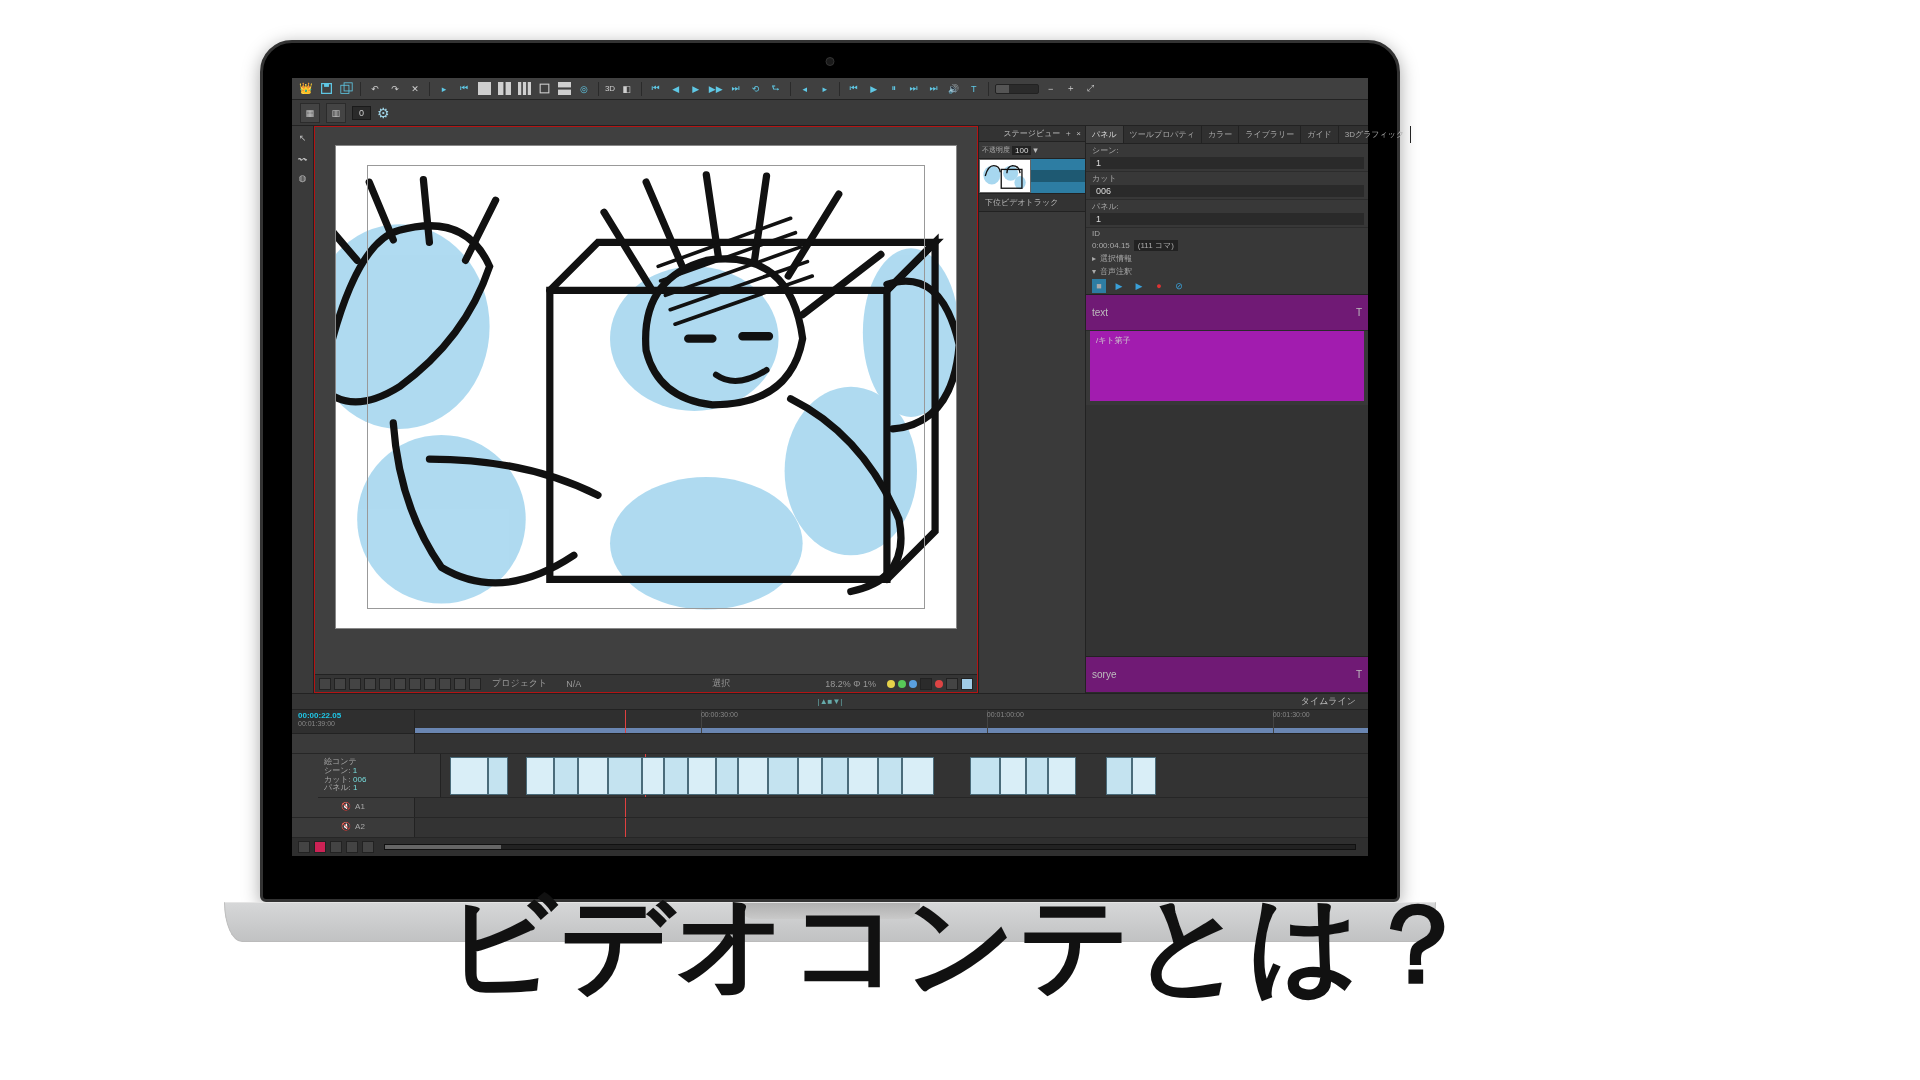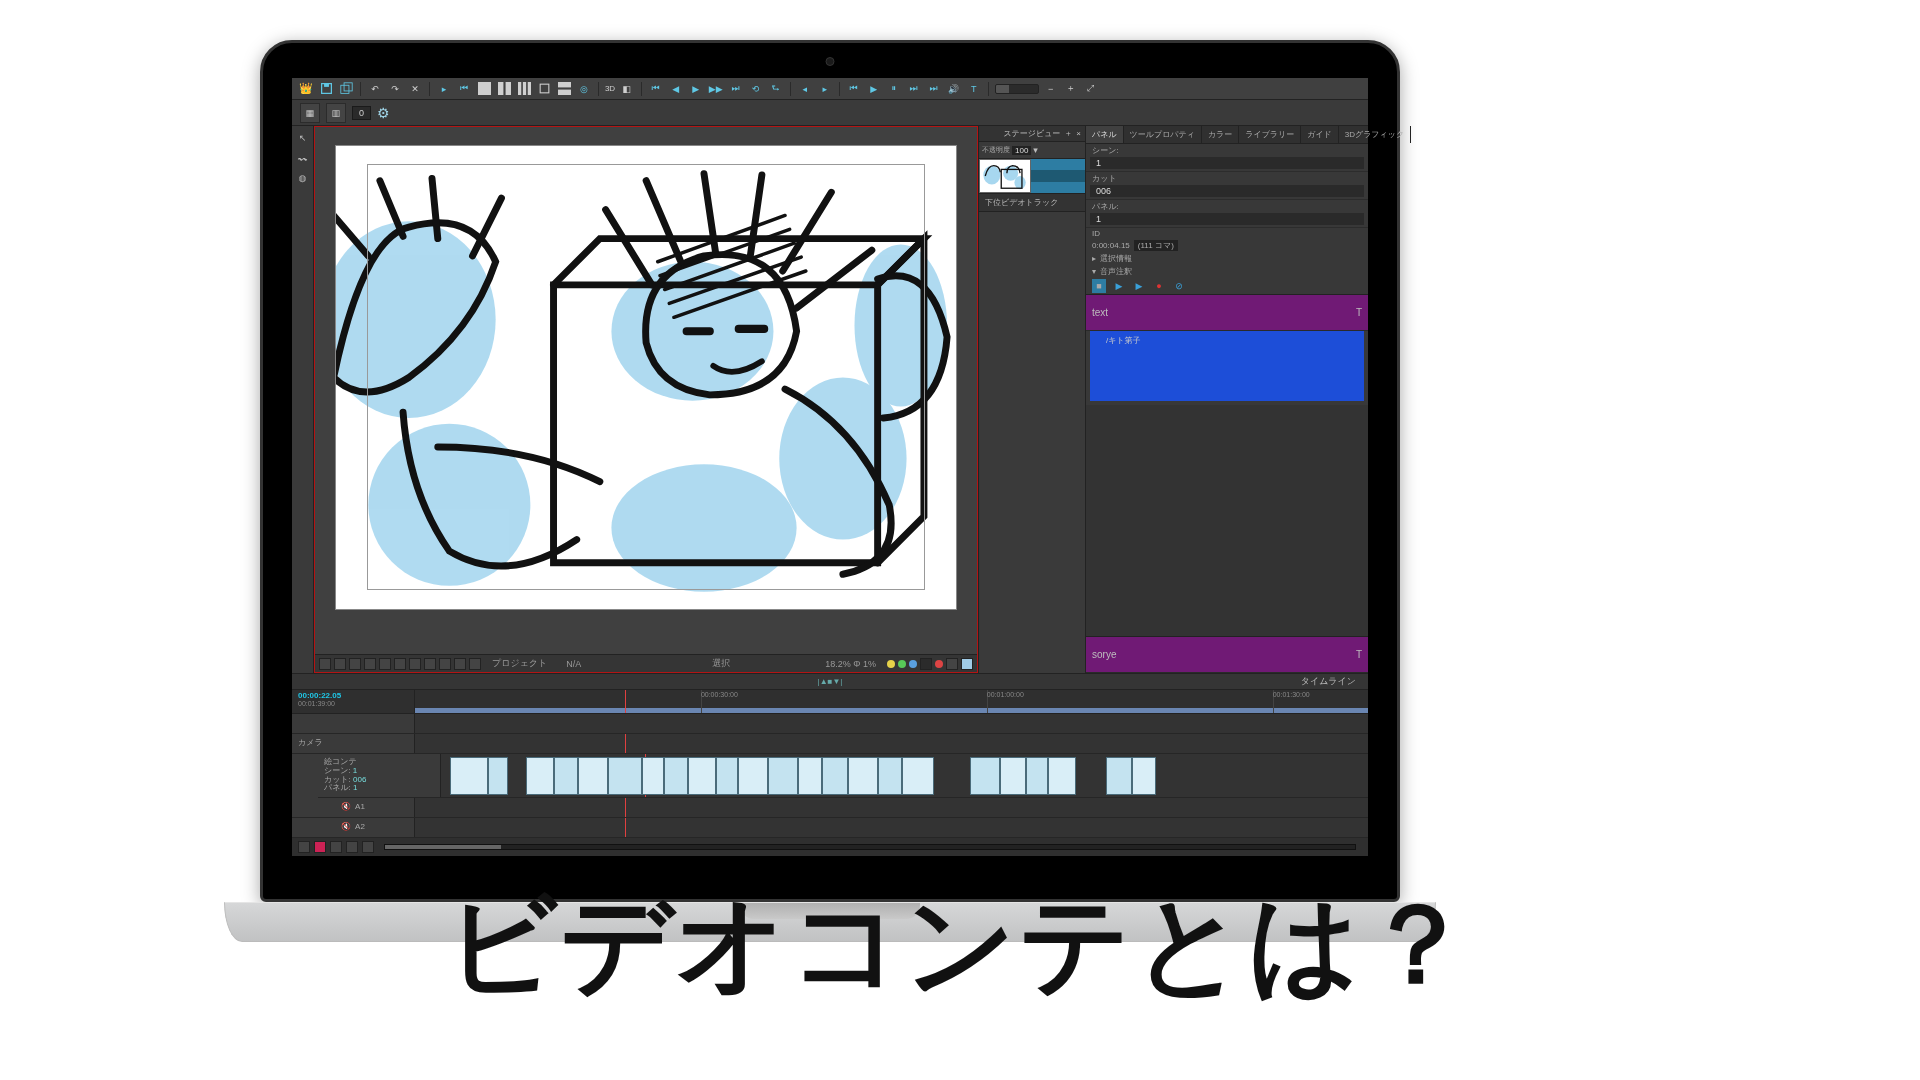--- a/index.html
+++ b/index.html
@@ -305,23 +305,23 @@
     display:flex;
     justify-content:space-between;
     align-items:center;
     padding:12px 6px;
     background:#701a75;
     border-top:1px solid #222;
     border-bottom:1px solid #2a2a2a;
     font-size:10px;
   }
   .note-box {
-    background:#1d4ed8;
+    background:#a21caf;
     margin:0 4px 4px 4px;
-    padding:4px 16px;
+    padding:4px 6px;
     font-size:8px;
     color:#ccc;
     min-height:40px;
     line-height:1.4;
   }
   .note-box.tall { min-height:70px; }
 
   
   .timeline-wrap {
     background:#3a3a3a;
@@ -749,28 +749,20 @@
             <span class="glabel" style="left:90%">00:01:30:00</span>
             <div class="tl-playhead" style="left:22%"></div>
           </div>
         </div>
 
         <div class="tl-row">
           <div class="tl-row-label"></div>
           <div class="tl-row-body"></div>
         </div>
 
-        <div class="tl-row">
-          <div class="tl-row-label">
-            <span>カメラ</span>
-          </div>
-          <div class="tl-row-body">
-            <div class="tl-playhead" style="left:22%"></div>
-          </div>
-        </div>
 
         <div class="tl-row tall">
           <div class="tl-row-label">
             <span>絵コンテ</span>
             <span><span>シーン:</span> <span class="k">1</span></span>
             <span><span>カット:</span> <span class="k">006</span></span>
             <span><span>パネル:</span> <span class="k">1</span></span>
           </div>
           <div class="tl-row-body">
             <div class="tl-playhead" style="left:22%"></div>

